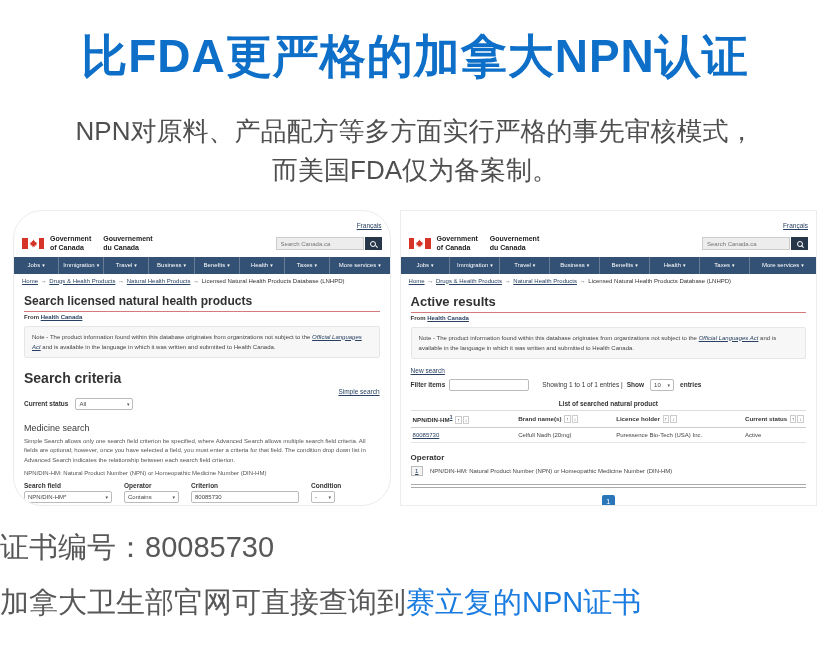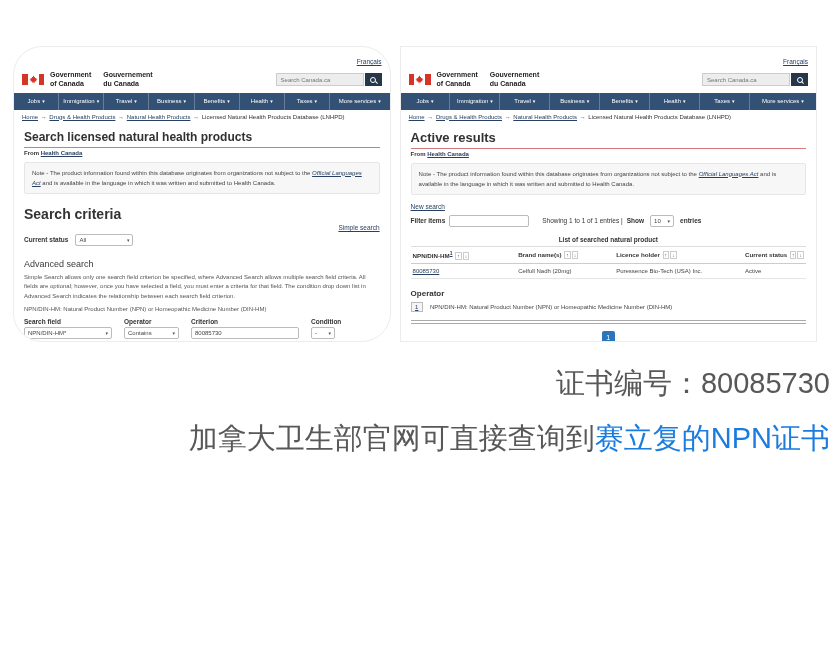--- a/index.html
+++ b/index.html
@@ -96,29 +96,34 @@
   .footnotes-h{font-size:8px;font-weight:bold;color:#333;margin:10px 0 4px;}
   .footnote-row{display:flex;align-items:center;gap:7px;font-size:6px;color:#444;}
   .fn-marker{border:1px solid #bbb;background:#f5f5f5;padding:1px 3.5px;font-size:6px;
       text-decoration:underline;color:#284162;cursor:pointer;}
   .double-rule{border-top:1px solid #aaa;border-bottom:1px solid #aaa;height:2px;margin:8px 0 7px;}
   .pager{display:flex;justify-content:center;}
   .page-btn{width:13px;height:13px;background:#2a76b9;color:#fff;font-size:7px;display:flex;
       align-items:center;justify-content:center;border-radius:2px;cursor:pointer;}
 
   
-  .bottom{text-align:right;margin-top:22px;}
+  .bottom{text-align:left;margin-top:22px;}
   .cert{font-size:29px;color:#58585a;margin:0 0 15px;}
   .query{font-size:29px;color:#58585a;margin:0;}
   .query .blue{color:#1b7ce0;}
 </style>
 </head>
 <body>
 
 <div class="hero">
+  <h1 class="hero-title">比FDA更严格的加拿大NPN认证</h1>
+  <p class="hero-sub">
+    <span>NPN对原料、产品配方等多方面实行严格的事先审核模式，</span><br>
+    <span>而美国FDA仅为备案制。</span>
+  </p>
 </div>
 
 <div class="panels">
 
   <div class="panel left">
     <div class="fr-line">
       <span class="link">Français</span>
     </div>
     <div class="logo-row">
       <span class="flag">
@@ -202,21 +207,21 @@
         <span class="link">Simple search</span>
       </div>
       <div class="status-row">
         <span class="lbl">Current status</span>
         <span class="selectbox w-status">
           <span>All</span>
           <span class="caret">▾</span>
         </span>
       </div>
 
-      <div class="adv-h">Advanced search</div>
+      <div class="adv-h">Medicine search</div>
       <p class="desc">Simple Search allows only one search field criterion be specified, where Advanced Search allows multiple search field criteria. All fields are optional; however, once you have selected a field, you must enter a criteria for that field. The condition drop down list in Advanced Search indicates the relationship between each search field criterion.</p>
       <div class="field-note">NPN/DIN-HM: Natural Product Number (NPN) or Homeopathic Medicine Number (DIN-HM)</div>
 
       <div class="form-row">
         <span class="form-col">
           <span class="form-label">Search field</span>
           <span class="selectbox w-field">
             <span>NPN/DIN-HM*</span>
             <span class="caret">▾</span>
           </span>

